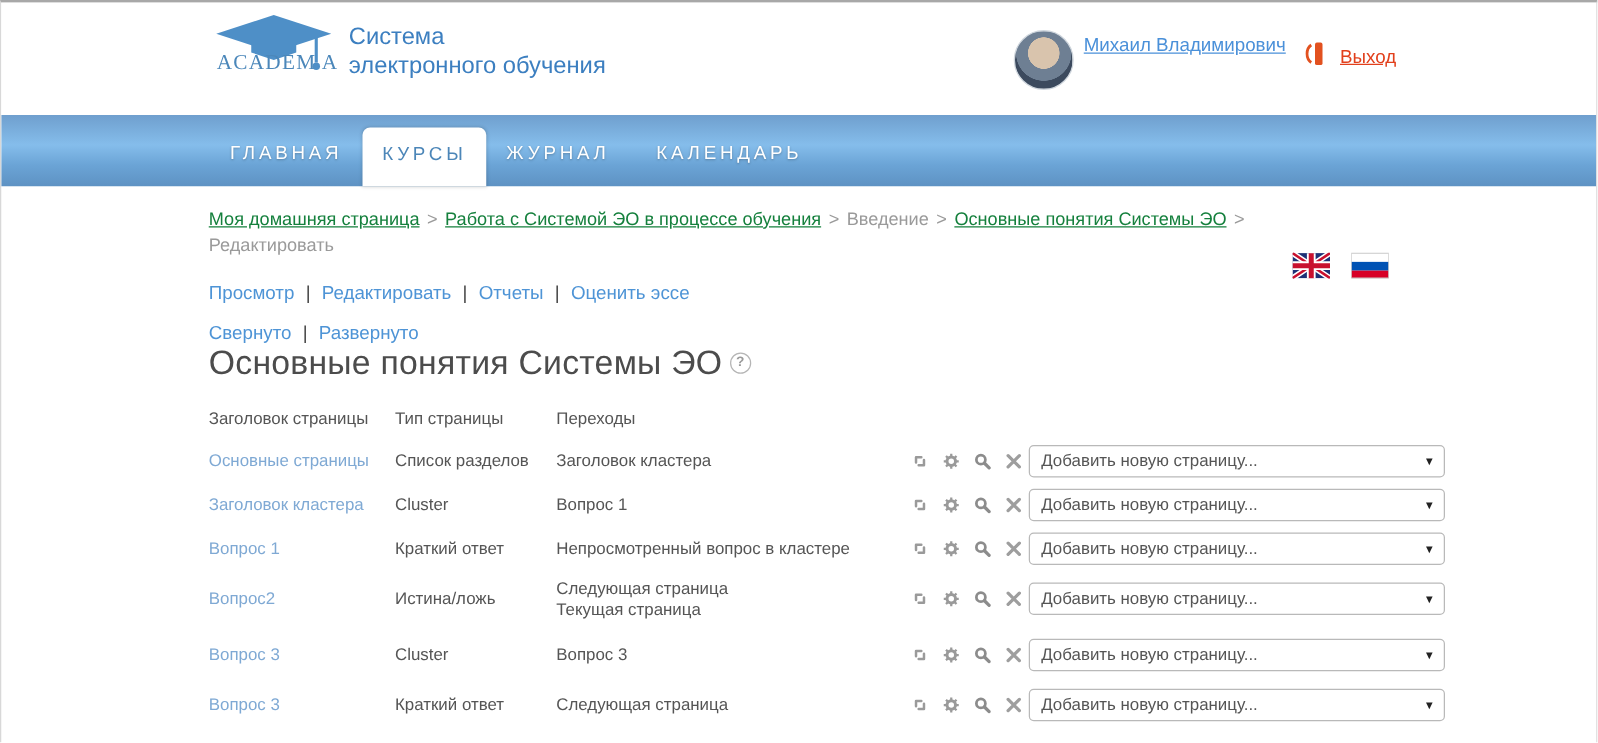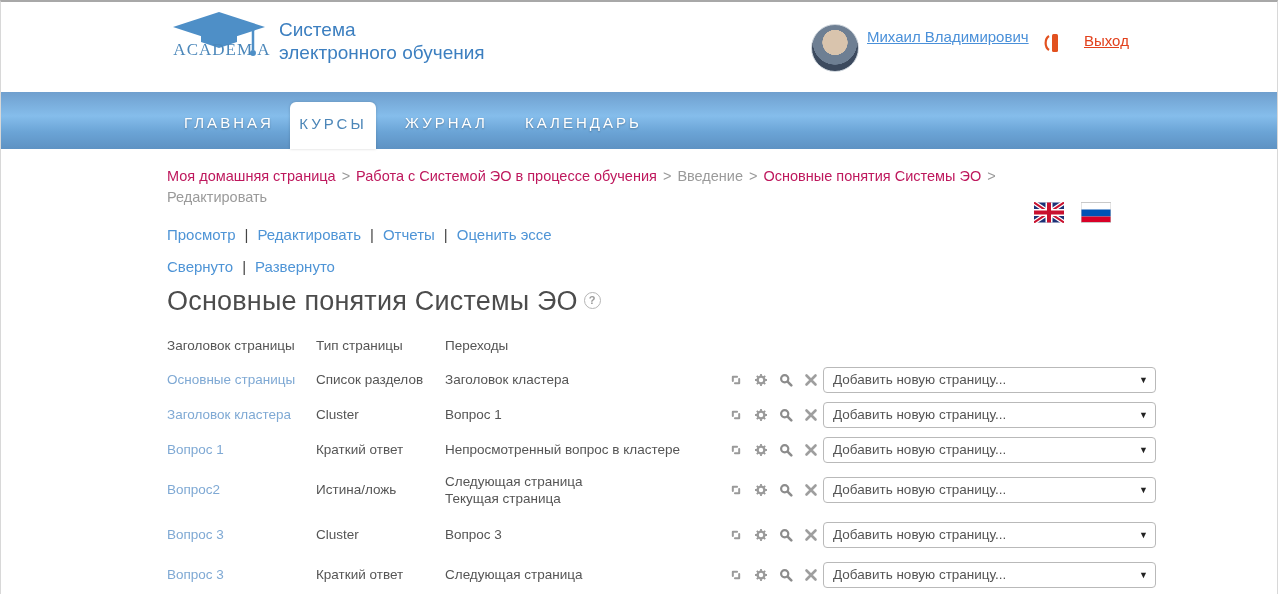--- a/index.html
+++ b/index.html
@@ -15,49 +15,49 @@
   .hdr { position:absolute; left:0; top:0; width:100%; height:90px; background:#fff; }
   .logo { position:absolute; left:166px; top:8px; width:105px; height:52px; }
   .brandtxt { position:absolute; left:166px; top:38px; width:110px; text-align:center;
     font-family:"Liberation Serif", serif; font-size:17px; letter-spacing:1px; color:#4b87ba; }
   .systitle { position:absolute; left:278px; top:16px; color:#3c7fc0; font-size:19px; line-height:23px; }
   .avatar { position:absolute; left:810px; top:22px; width:48px; height:48px; border-radius:50%;
     background:radial-gradient(circle at 50% 38%, #d9c4ad 0 34%, #6e7f93 35% 60%, #3c4a5e 61%);
     border:1px solid #cfd6dd; }
   .uname { position:absolute; left:866px; top:24px; font-size:15px; line-height:22px; }
   .uname a { color:#4a90d9; text-decoration:underline; cursor:pointer; display:block; }
-  .logout { position:absolute; left:1042px; top:30px; display:flex; align-items:flex-start; gap:24px; }
+  .logout { position:absolute; left:1042px; top:30px; display:flex; align-items:flex-end; gap:12px; }
   .logout a { color:#e2401c; font-size:15px; text-decoration:underline; cursor:pointer; }
 
   
   .nav { position:absolute; left:0; top:90px; width:100%; height:57px;
     background:linear-gradient(#6f9fce 0%, #85bdeb 42%, #6ba4d6 70%, #5e92c3 100%); }
   .nav .item { position:absolute; top:22px; color:#fff; font-size:15px; letter-spacing:3px;
     text-shadow:0 1px 2px rgba(0,0,0,.28); cursor:pointer; }
-  .tab-active { position:absolute; left:289px; top:10px; width:86px; height:47px; background:#fff;
+  .tab-active { position:absolute; left:289px; top:10px; width:99px; height:47px; background:#fff;
     border-radius:6px 6px 0 0; box-shadow:0 0 3px rgba(0,0,0,.18); }
   .tab-active .lbl { position:absolute; left:0; top:13px; width:100%; text-align:center;
     color:#4c86b8; font-size:15px; letter-spacing:3px; cursor:pointer; }
   .flag { position:absolute; top:110px; width:30px; height:21px; cursor:pointer; box-shadow:0 0 0 1px rgba(255,255,255,.6); }
 
   
   .content { position:absolute; left:166px; top:147px; width:945px; }
   .crumbs { margin-top:17px; font-size:14.5px; line-height:21px; color:#9a9a9a; }
-  .crumbs a { color:#be185d; cursor:pointer; }
+  .crumbs a { color:#15803d; text-decoration:underline; cursor:pointer; }
   .crumbs .sep { color:#9a9a9a; margin:0 6px; }
   .crumbs .muted { color:#9a9a9a; }
 
   .toolrow { margin-top:18px; font-size:15px; }
   .toolrow a { color:#4e94d6; cursor:pointer; }
   .toolrow .bar { color:#444; margin:0 9px; }
   .modesrow { margin-top:15px; font-size:15px; }
   .modesrow a { color:#4e94d6; cursor:pointer; }
   .modesrow .bar { color:#444; margin:0 9px; }
 
-  h1.title { margin-top:11px; font-size:27px; font-weight:400; color:#4c4c4c; letter-spacing:.2px; }
+  h1.title { font-size:27px; font-weight:400; color:#4c4c4c; letter-spacing:.2px; }
   .help { display:inline-block; vertical-align:6px; margin-left:6px; width:17px; height:17px;
     border:1.5px solid #b5b5b5; border-radius:50%; color:#9a9a9a; font-size:11px; font-weight:bold;
     text-align:center; line-height:14px; cursor:pointer; }
 
   .tbl { margin-top:21px; }
   .thead, .trow { display:grid; grid-template-columns:149px 129px 284px 94px 283px; align-items:center; }
   .thead { color:#555; font-size:13.5px; height:24px; align-items:start; }
   .thead .hd-actions { text-align:center; }
   .trow { height:35px; font-size:13.5px; color:#555; }
   .trow.tall { height:45px; }

